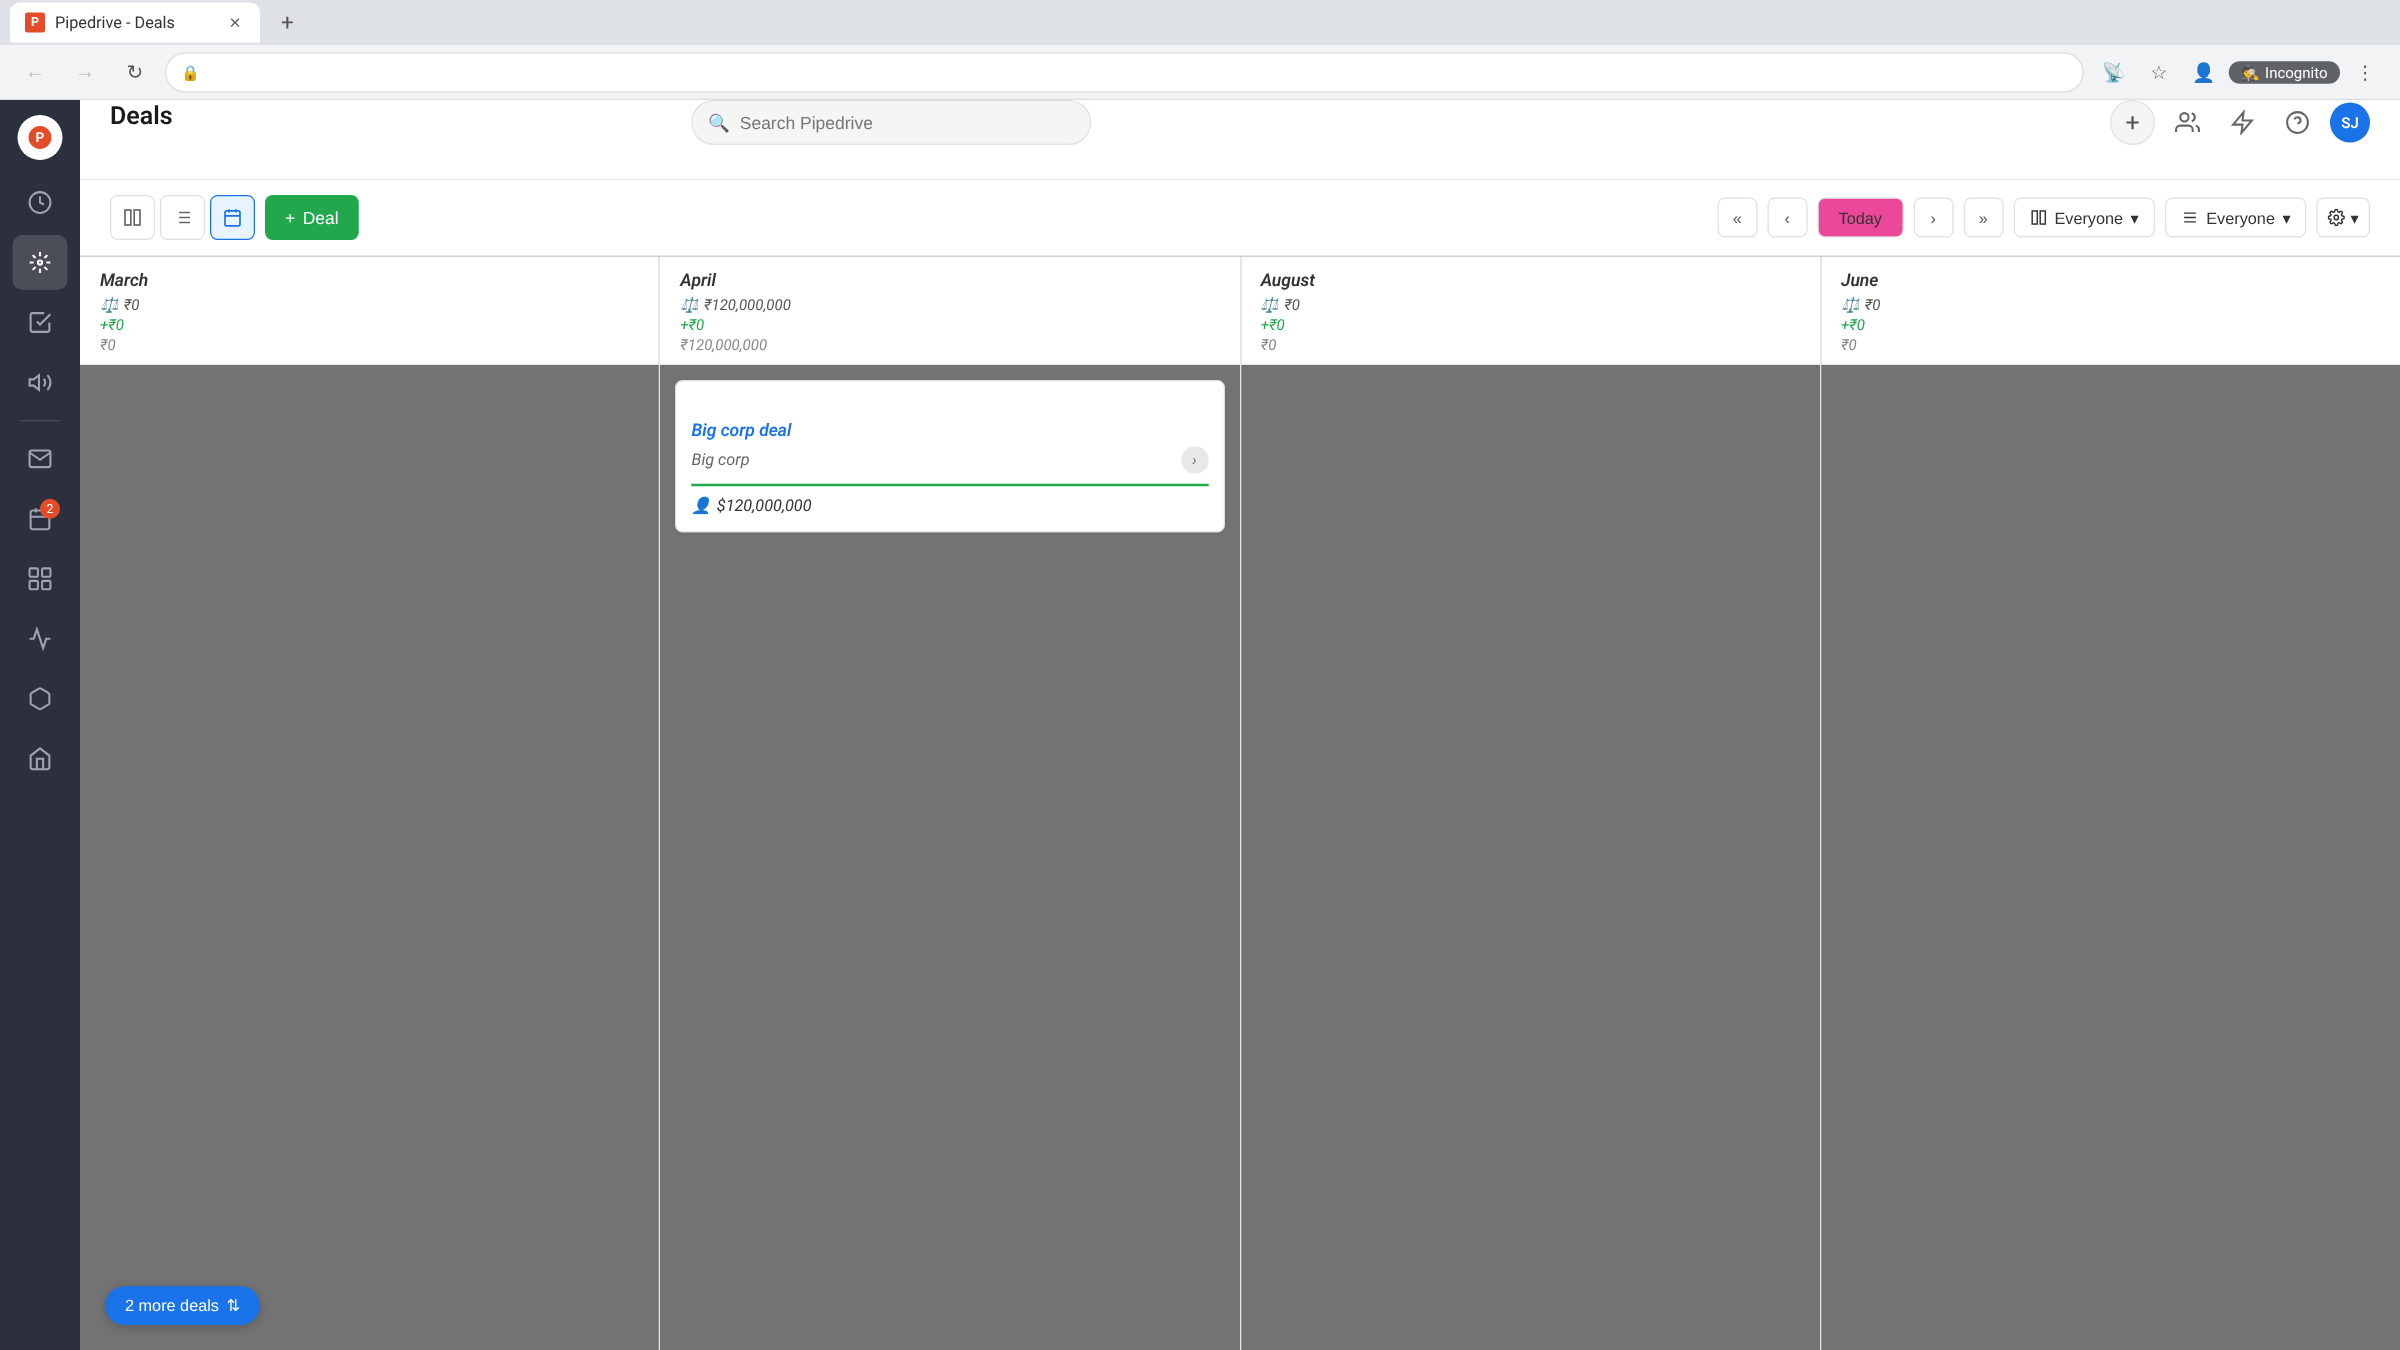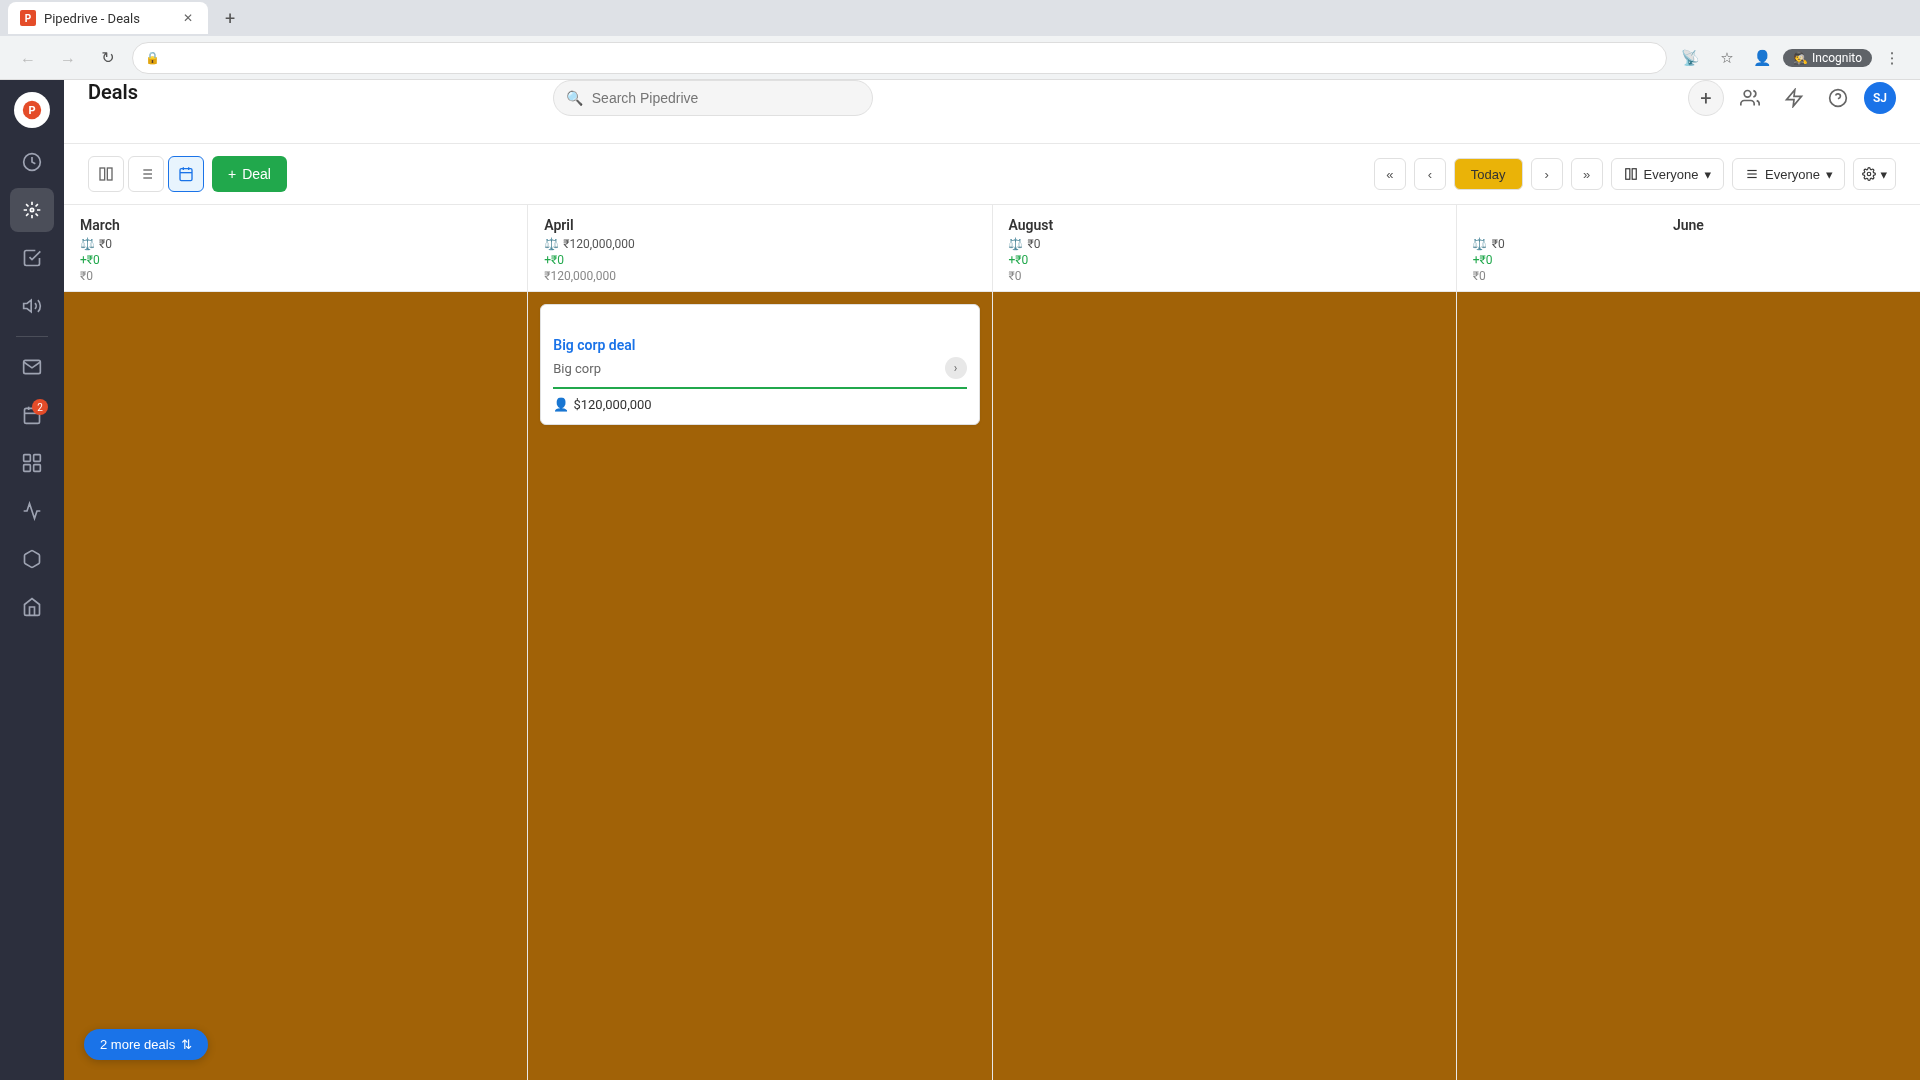--- a/index.html
+++ b/index.html
@@ -50,30 +50,30 @@
     .avatar { width: 32px; height: 32px; border-radius: 50%; background: #1a73e8; color: white; display: flex; align-items: center; justify-content: center; font-size: 12px; font-weight: 600; }
 
     
     .toolbar { display: flex; align-items: center; padding: 12px 24px; gap: 8px; border-bottom: 1px solid #e8e8e8; }
     .toolbar-left { display: flex; gap: 4px; }
     .toolbar-btn { width: 36px; height: 36px; border-radius: 6px; display: flex; align-items: center; justify-content: center; color: #666; cursor: pointer; border: 1px solid #e0e0e0; background: #fff; }
     .toolbar-btn.active { background: #e8f4fd; border-color: #1a73e8; color: #1a73e8; }
     .add-deal-btn { background: #21a84c; color: white; border: none; border-radius: 6px; padding: 0 16px; height: 36px; font-size: 14px; font-weight: 500; cursor: pointer; display: flex; align-items: center; gap: 6px; }
     .toolbar-right { margin-left: auto; display: flex; align-items: center; gap: 8px; }
     .nav-btn { width: 32px; height: 32px; border-radius: 6px; border: 1px solid #e0e0e0; background: #fff; display: flex; align-items: center; justify-content: center; color: #555; cursor: pointer; font-size: 13px; }
-    .today-btn { border: 1px solid #e0e0e0; background: #eab308; border-radius: 6px; padding: 0 16px; height: 32px; font-size: 13px; color: #333; cursor: pointer; }
+    .today-btn { border: 1px solid #e0e0e0; background: #ec4899; border-radius: 6px; padding: 0 16px; height: 32px; font-size: 13px; color: #333; cursor: pointer; }
     .pipeline-btn { border: 1px solid #e0e0e0; background: #fff; border-radius: 6px; padding: 0 12px; height: 32px; font-size: 13px; color: #333; cursor: pointer; display: flex; align-items: center; gap: 6px; }
     .everyone-btn { border: 1px solid #e0e0e0; background: #fff; border-radius: 6px; padding: 0 12px; height: 32px; font-size: 13px; color: #333; cursor: pointer; display: flex; align-items: center; gap: 6px; }
     .settings-btn { border: 1px solid #e0e0e0; background: #fff; border-radius: 6px; padding: 0 8px; height: 32px; font-size: 13px; color: #333; cursor: pointer; display: flex; align-items: center; gap: 4px; }
 
     
-    .timeline { flex: 1; overflow-x: hidden; position: relative; background: #a16207; }
+    .timeline { flex: 1; overflow-x: hidden; position: relative; background: #737373; font-style: italic; }
     .timeline-months { display: flex; height: 100%; }
     .month-col { flex: 1; border-right: 1px solid #e8e8e8; padding: 0; display: flex; flex-direction: column; min-width: 340px; }
-    .month-col:last-child { border-right: none; text-align: center; }
+    .month-col:last-child { border-right: none; }
     .month-header { padding: 12px 16px 8px; border-bottom: 1px solid #e8e8e8; background: #fff; }
     .month-name { font-size: 14px; font-weight: 600; color: #333; margin-bottom: 4px; }
     .month-stats { display: flex; flex-direction: column; gap: 2px; }
     .month-stat { font-size: 12px; color: #555; display: flex; align-items: center; gap: 4px; }
     .month-stat.green { color: #21a84c; }
     .month-stat.gray { color: #888; }
     .month-body { flex: 1; padding: 12px; }
 
     
     .deal-card { background: #fff; border: 1px solid #e0e0e0; border-radius: 6px; padding: 12px; cursor: pointer; position: relative; margin-bottom: 8px; box-shadow: 0 1px 3px rgba(0,0,0,0.06); }

